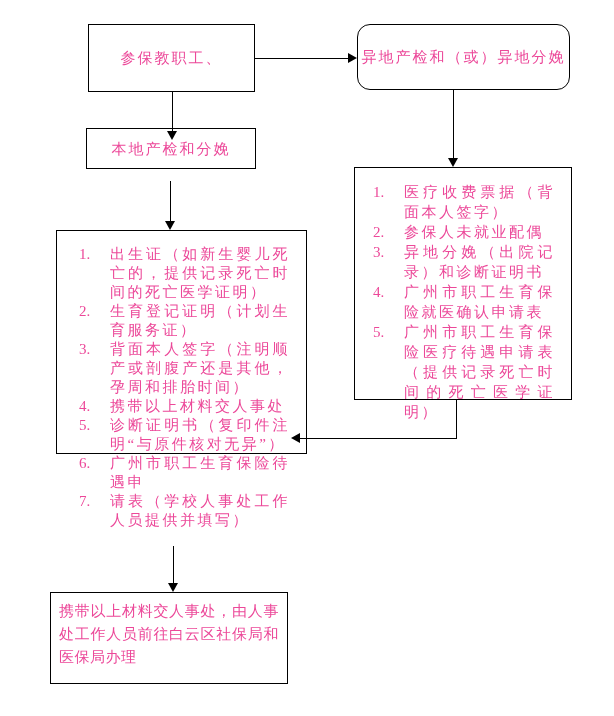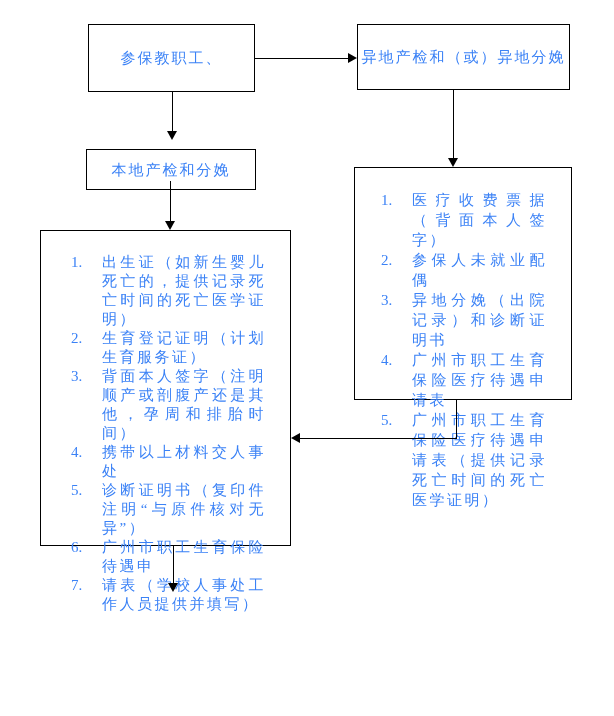--- a/index.html
+++ b/index.html
@@ -1,21 +1,21 @@
 <!DOCTYPE html>
 <html><head>
 <meta charset="utf-8">
 <style>
   html, body { margin: 0; padding: 0; background: #ffffff; }
   .canvas {
     position: relative;
     width: 614px;
     height: 716px;
     background: #ffffff;
-    color: #3b82f6;
+    color: #ec4899;
     font-family: "Liberation Serif", "DejaVu Serif", serif;
     font-size: 15px;
     overflow: hidden;
   }
   .box {
     position: absolute;
     box-sizing: border-box;
     border: 1px solid #000000;
     background: #ffffff;
   }
@@ -23,30 +23,30 @@
     display: flex;
     flex-direction: column;
     align-items: center;
     justify-content: center;
     text-align: center;
     letter-spacing: 2px;
     line-height: 26px;
   }
   
   .node-participants { left: 88px;  top: 24px;  width: 167px; height: 68px; }
-  .node-remote      { left: 357px; top: 24px;  width: 213px; height: 66px; }
-  .node-local       { left: 86px;  top: 149px; width: 170px; height: 41px; }
-  .node-local-mat   { left: 40px;  top: 230px; width: 251px; height: 316px; }
+  .node-remote      { left: 357px; top: 24px;  width: 213px; height: 66px; border-radius: 13px; }
+  .node-local       { left: 86px;  top: 128px; width: 170px; height: 41px; }
+  .node-local-mat   { left: 56px;  top: 230px; width: 251px; height: 224px; }
   .node-remote-mat  { left: 354px; top: 167px; width: 218px; height: 233px; }
   .node-submit      { left: 50px;  top: 592px; width: 238px; height: 92px;
                       padding: 7px 8px; text-align: justify;
                       letter-spacing: 0.5px; line-height: 23px; }
   
   .list {
-    margin: 16px;
+    margin: 8px;
     list-style: none;
     counter-reset: n;
     padding: 6px 8px 0 14px;
     letter-spacing: 2.5px;
   }
   .node-local-mat  .list { line-height: 19px; }
   .node-remote-mat .list { padding-left: 10px; line-height: 20px; }
   .list li {
     counter-increment: n;
     position: relative;
@@ -107,25 +107,28 @@
         <li>广州市职工生育保险待遇申</li>
         <li>请表（学校人事处工作人员提供并填写）</li>
       </ol>
   </div>
 
   <div class="box node-remote-mat">
     <ol class="list">
         <li>医疗收费票据（背面本人签字）</li>
         <li>参保人未就业配偶</li>
         <li>异地分娩（出院记录）和诊断证明书</li>
-        <li>广州市职工生育保险医疗待遇申请表</li>
+        <li>广州市职工生育保险就医确认申请表</li>
         <li>广州市职工生育保险医疗待遇申请表（提供记录死亡时间的死亡医学证明）</li>
       </ol>
   </div>
 
+  <div class="box node-submit">
+    <div>携带以上材料交人事处，由人事处工作人员前往白云区社保局和医保局办理</div>
+  </div>
 
   <div class="hline c1"></div>
   <div class="arr arr-right a1"></div>
 
   <div class="vline c2"></div>
   <div class="arr arr-down a2"></div>
 
   <div class="vline c3"></div>
   <div class="arr arr-down a3"></div>
 

